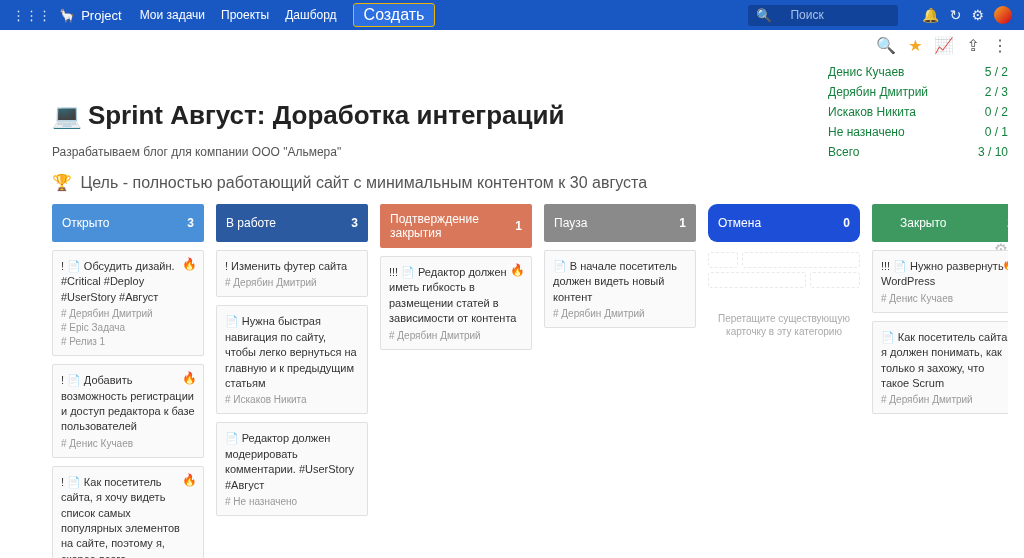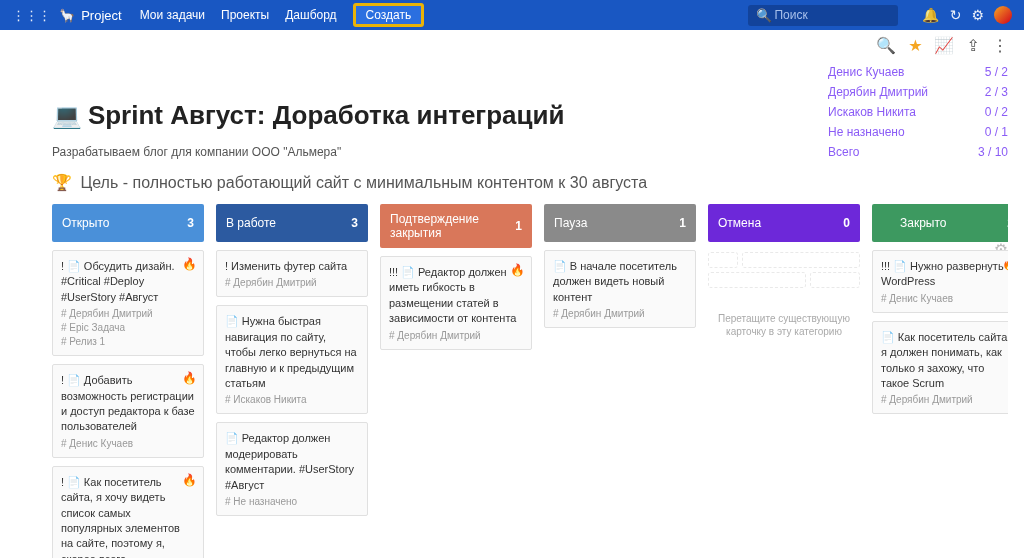--- a/index.html
+++ b/index.html
@@ -19,45 +19,45 @@
       display: flex;
       align-items: center;
       padding: 0 12px;
     }
     .topbar .apps-icon { margin-right: 8px; opacity: 0.9; }
     .topbar .logo { margin-right: 6px; opacity: 0.95; }
     .topbar .brand { font-size: 13px; margin-right: 18px; }
     .topbar .nav-item { font-size: 12px; margin-right: 16px; cursor: pointer; }
     .topbar .create-btn {
       background: #2b6fe0;
-      border: 3px solid #eab308;
+      border: 1px solid #eab308;
       border-radius: 3px;
       padding: 2px 10px;
-      font-size: 12px;
+      font-size: 16px;
       color: #fff;
       cursor: pointer;
     }
     .topbar .spacer { flex: 1; }
     .topbar .search {
       display: flex;
       align-items: center;
       background: #12439b;
       border-radius: 3px;
       padding: 3px 8px;
       width: 150px;
       margin-right: 14px;
     }
     .topbar .search input {
       background: transparent;
       border: none;
       color: #5eead4;
       font-size: 12px;
       outline: none;
       width: 100%;
-      margin-left: 2px;
+      margin-left: 18px;
     }
     .topbar .search input::placeholder { color: #a7c0eb; }
     .topbar .right-icon { margin-left: 10px; opacity: 0.9; font-size: 14px; }
     .topbar .avatar {
       width: 18px; height: 18px; border-radius: 50%;
       background: linear-gradient(135deg, #f5a623, #d0021b);
       margin-left: 10px;
     }
     .content { padding: 10px 16px 0 52px; position: relative; }
     .toolbar {
@@ -69,21 +69,21 @@
       font-size: 16px;
       color: #555;
     }
     .toolbar .star { color: #f5a623; }
     .summary {
       position: absolute;
       right: 16px;
       top: 32px;
       width: 180px;
       font-size: 12px;
-      color: #8b5cf6;
+      color: #15803d;
     }
     .summary-row {
       display: flex;
       justify-content: space-between;
       line-height: 20px;
     }
     .title {
       margin-top: 60px;
       font-size: 26px;
       font-weight: 600;
@@ -134,21 +134,21 @@
       justify-content: space-between;
       align-items: center;
       border-radius: 2px;
       min-height: 38px;
     }
     .col-header .count { font-weight: 600; }
     .col-blue { background: #4a90d9; }
     .col-darkblue { background: #2c5aa0; }
     .col-orange { background: #d9775a; }
     .col-gray { background: #8a8a8a; }
-    .col-darkgray { background: #6d28d9; }
+    .col-darkgray { background: #1d4ed8; border-radius: 9px; }
     .col-green { background: #3d9960; padding-left: 28px; }
     .card {
       background: #fafafa;
       border: 1px solid #e0e0e0;
       border-radius: 2px;
       padding: 8px;
       margin-top: 8px;
       position: relative;
       font-size: 11px;
       color: #333;

